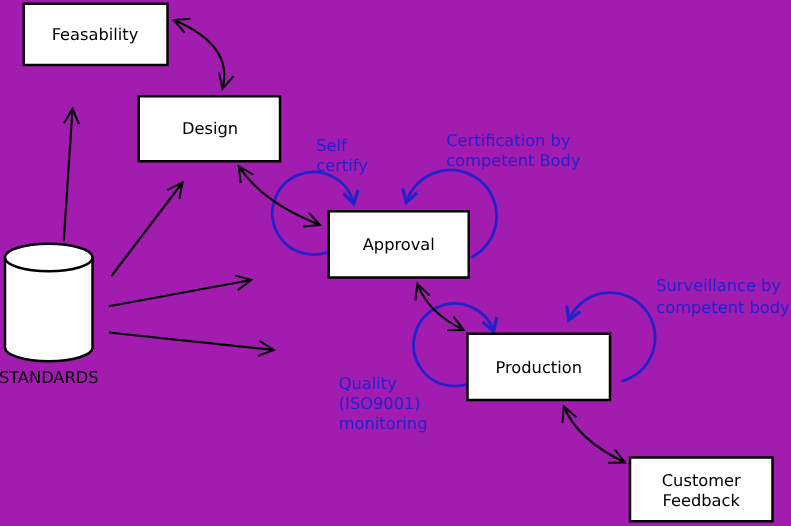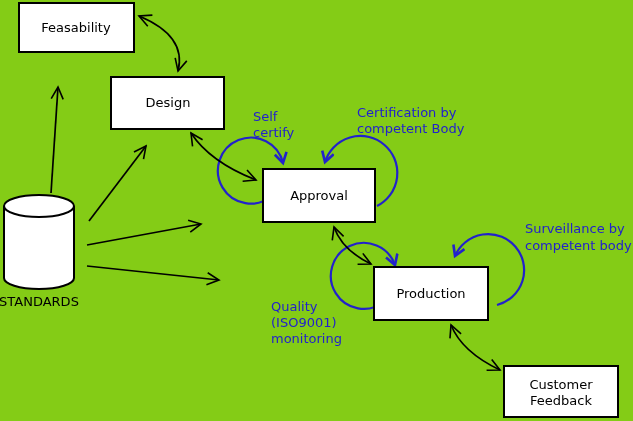--- a/index.html
+++ b/index.html
@@ -4,21 +4,21 @@
 <style>
   html, body {
     margin: 0;
     padding: 0;
     background: #ffffff;
   }
   .canvas {
     position: relative;
     width: 633px;
     height: 421px;
-    background: #84cc16;
+    background: #a21caf;
     overflow: hidden;
     font-family: "DejaVu Sans", "Liberation Sans", sans-serif;
   }
   svg text {
     font-family: "DejaVu Sans", "Liberation Sans", sans-serif;
     font-size: 13px;
   }
   .node-label { fill: #000000; }
   .annot { fill: #2222cc; }
 </style>

